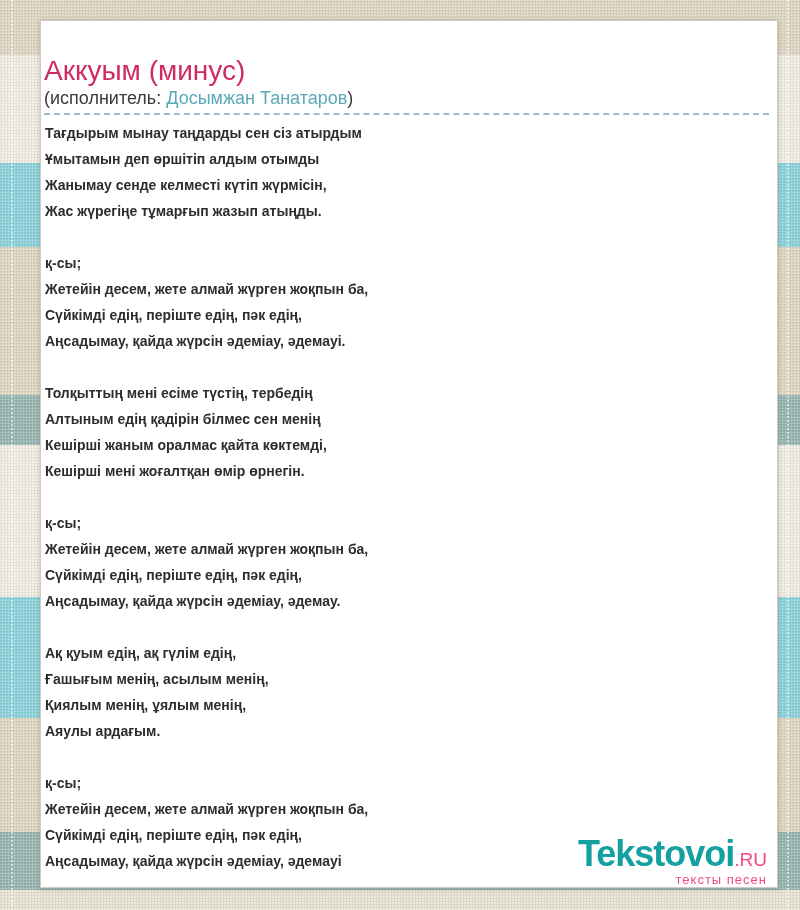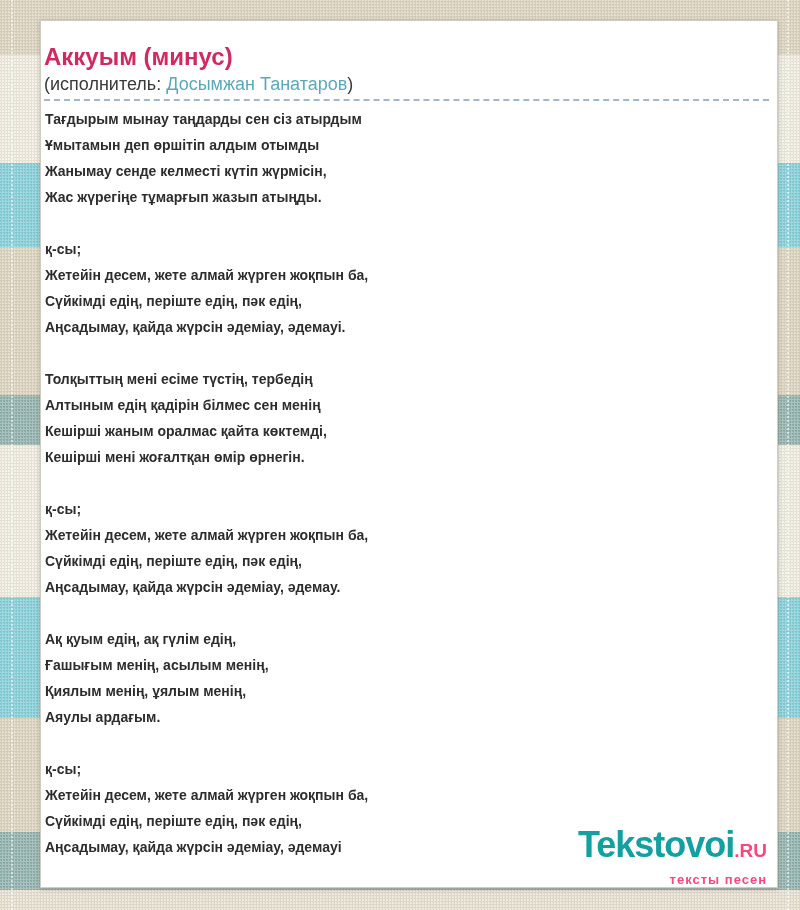--- a/index.html
+++ b/index.html
@@ -47,22 +47,22 @@
   .stitch.right{left:787px;}
   
   .card{
     position:absolute;left:40px;top:20px;width:738px;height:868px;
     background:#fff;z-index:1;
     border:1px solid #cfccc2;
     box-shadow:0 1px 4px rgba(90,80,60,.35);
     padding:21px 8px 0 3px;
   }
   .song-title{
-    font-size:24px;font-weight:bold;line-height:29px;
-    color:var(--title);letter-spacing:0;
+    font-size:28px;font-weight:normal;line-height:29px;
+    color:var(--title);letter-spacing:0;margin-top:14px;
   }
   .artist-line{
     margin-top:3px;font-size:18px;line-height:21px;color:#3a3a3a;
   }
   .artist-line a{color:var(--link);text-decoration:none;cursor:pointer;text-align:center;}
   .divider{
     margin-top:4px;border-bottom:2px dashed #a3b7ca;height:0;width:100%;
   }
   .lyrics{
     margin-top:5px;margin-left:1px;
@@ -73,24 +73,24 @@
   
   .logo{
     position:absolute;right:10px;bottom:1px;z-index:2;
     text-align:right;line-height:1;cursor:pointer;
   }
   .logo .row1{display:flex;align-items:baseline;justify-content:flex-end;margin-top:34px;}
   .logo .brand{
     font-size:36px;font-weight:bold;color:var(--logo-teal);letter-spacing:-1px;
   }
   .logo .domain{
-    font-size:19px;font-weight:bold;color:var(--logo-pink);letter-spacing:0;
+    font-size:19px;font-weight:normal;color:var(--logo-pink);letter-spacing:0;
   }
   .logo .tagline{
-    margin-top:10px;font-size:13px;font-weight:bold;color:var(--logo-pink);
+    margin-top:1px;font-size:13px;font-weight:normal;color:var(--logo-pink);
     letter-spacing:1px;
   }
 </style>
 </head>
 <body>
 
 <div class="bg">
   <div class="band tan b1"></div>
   <div class="band cream b2"></div>
   <div class="band blue b3"></div>

